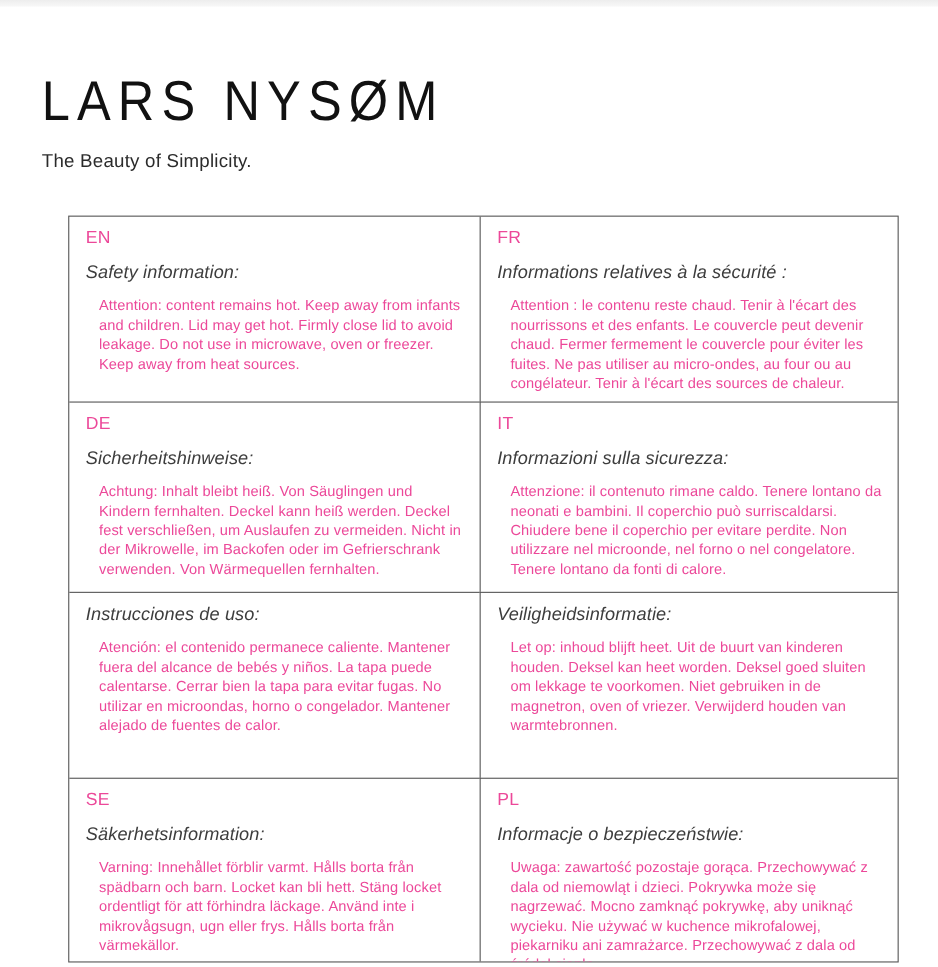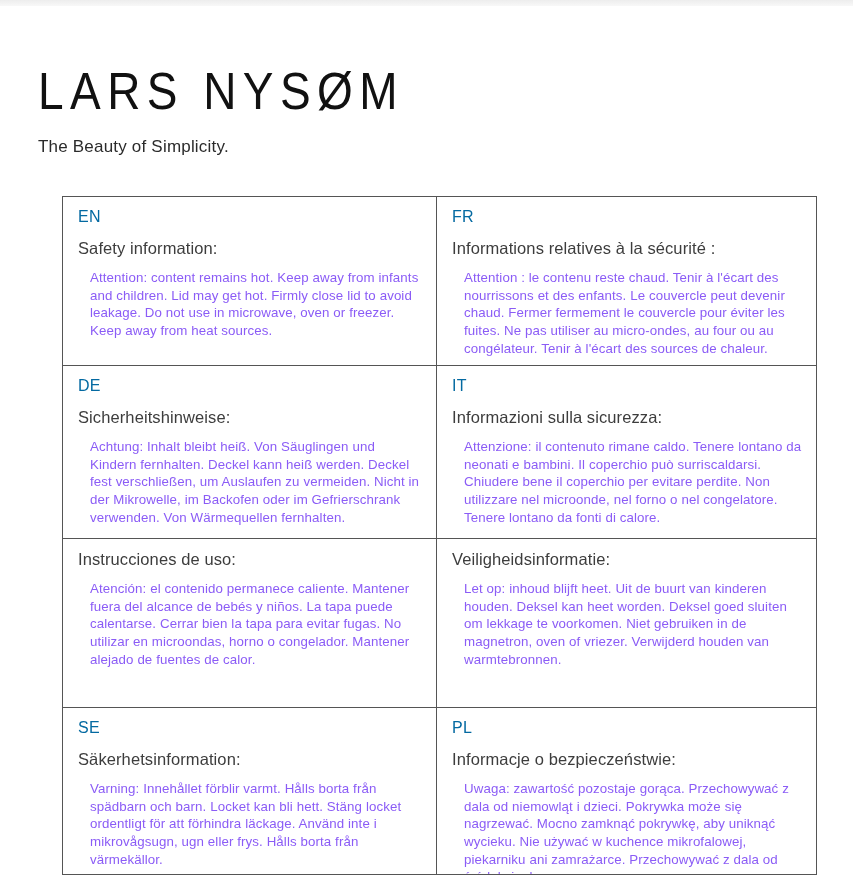--- a/index.html
+++ b/index.html
@@ -58,35 +58,36 @@
   }
   .cell {
     box-sizing: border-box;
     padding: 11px 12px 8px 15px;
     overflow: hidden;
   }
   .cell:nth-child(even) { border-left: 1px solid #555555; }
   .cell:nth-child(n+3)  { border-top: 1px solid #555555; }
   .lang-code {
     font-size: 16px;
-    color: #0369a1;
+    color: #ec4899;
     letter-spacing: 0.3px;
     margin-bottom: 13px;
   }
   .cell-heading {
     font-size: 16.5px;
     color: #3d3d3d;
     letter-spacing: 0.1px;
     margin-bottom: 11px;
+    font-style: italic;
   }
   .cell-body {
     margin: 0 0 0 12px;
     font-size: 13.3px;
     line-height: 1.33;
-    color: #8b5cf6;
+    color: #ec4899;
     letter-spacing: 0.1px;
   }
 </style>
 </head>
 <body>
 
 <div class="page">
   <div class="top-strip"></div>
 
   <div class="brand">LARS NYSØM</div>

